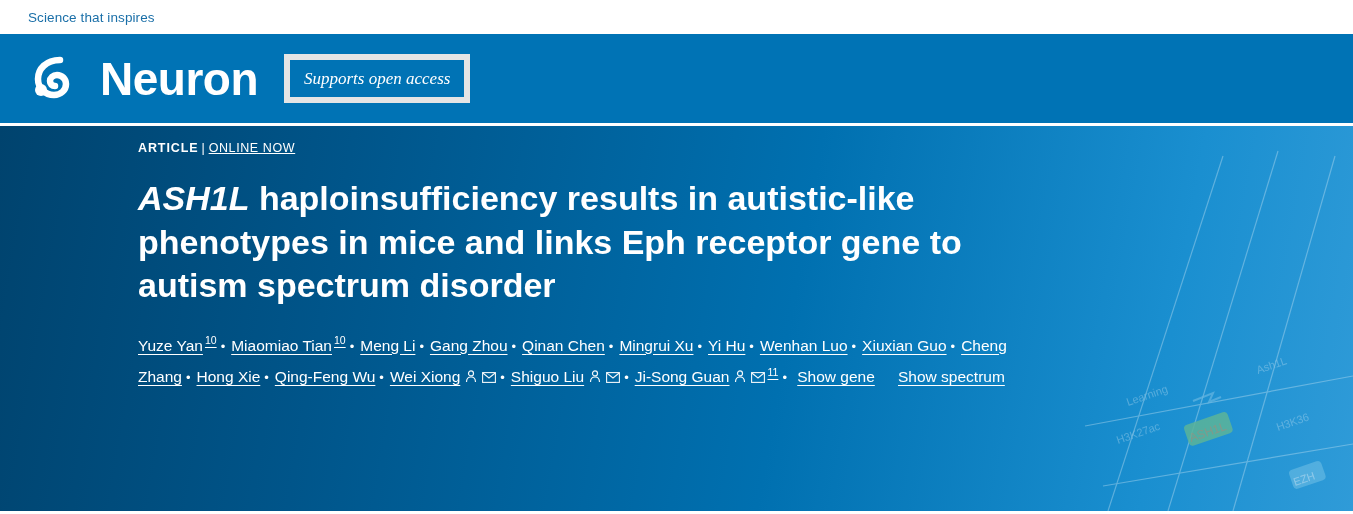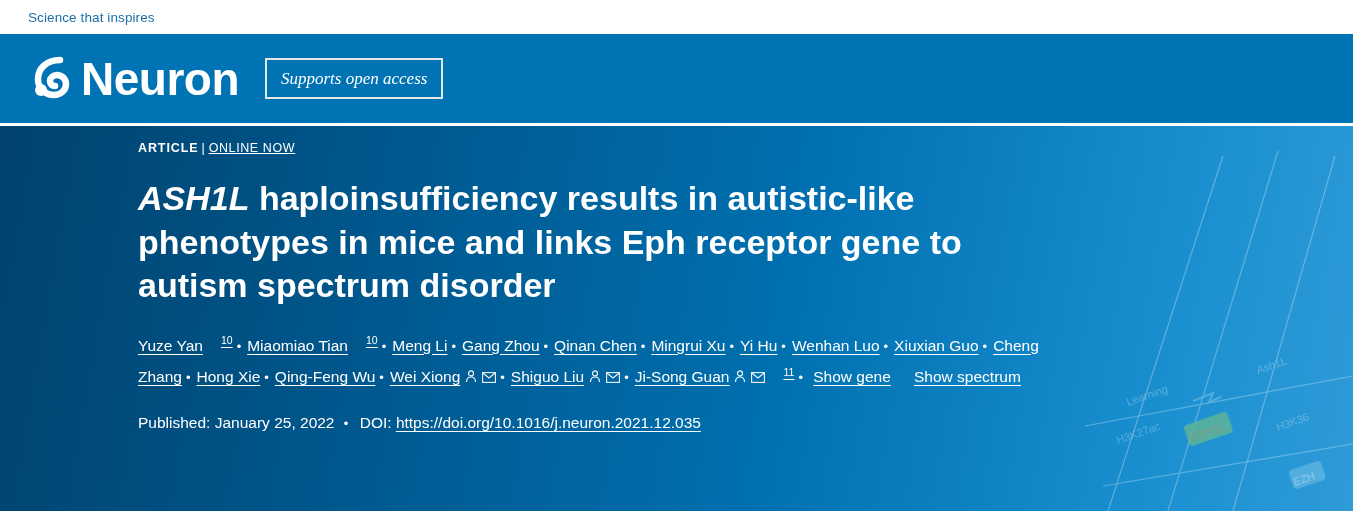--- a/index.html
+++ b/index.html
@@ -36,39 +36,39 @@
     height: 92px;
     background: #0073b5;
     display: flex;
     align-items: center;
     padding-left: 30px;
     border-bottom: 3px solid #ffffff;
   }
   .logo-wrap {
     display: flex;
     align-items: center;
-    gap: 7px;
+    gap: 26px;
   }
   .logo-mark {
     width: 44px;
     height: 48px;
     position: relative;
     flex: none;
   }
   .journal-title {
     color: #ffffff;
     font-size: 46px;
     font-weight: bold;
     letter-spacing: -0.5px;
     line-height: 1;
     font-family: "Liberation Sans", sans-serif;
   }
   .open-access {
     margin-left: 26px;
-    border: 2px solid #e5e5e5;
+    border: 6px solid #e5e5e5;
     color: #ffffff;
     font-size: 17px;
     font-style: italic;
     font-family: "Liberation Serif", serif;
     padding: 10px 14px 10px 14px;
     line-height: 1;
     white-space: nowrap;
   }
 
   
@@ -132,21 +132,21 @@
   .authors a {
     color: #ffffff;
     text-decoration: underline;
     text-underline-offset: 3px;
     text-align: right;
   }
   .author-sup {
     font-size: 10.5px;
     vertical-align: super;
     text-decoration: underline;
-    margin-left: 18px;
+    margin-left: 2px;
   }
   .dot-sep {
     display: inline-block;
     margin: 0 6px 0 4px;
     color: #ffffff;
   }
   .dot-sep::before {
     content: "•";
     font-size: 13px;
   }
@@ -248,22 +248,15 @@
               <path d="M1.5 12 C1.5 8.6 3.6 7 6 7 C8.4 7 10.5 8.6 10.5 12" fill="none" stroke="#ffffff" stroke-width="1.2"></path>
             </svg></span><span class="mini-icon"><svg width="14" height="11" viewBox="0 0 14 11">
               <rect x="0.6" y="0.6" width="12.8" height="9.8" fill="none" stroke="#ffffff" stroke-width="1.1"></rect>
               <path d="M0.8 1 L7 6 L13.2 1" fill="none" stroke="#ffffff" stroke-width="1.1"></path>
             </svg></span><a href="#" class="author-sup">11</a><span class="dot-sep"></span></span>
       <a href="#" class="link-plain">Show gene</a>
       <span class="dot-sep" style="visibility:hidden"></span>
       <a href="#" class="link-plain">Show spectrum</a>
     </div>
 
-    <div class="pubinfo">
-      <span>Published:</span>
-      <span>January 25, 2022</span>
-      <span class="dot-sep"></span>
-      <span>DOI:</span>
-      <a href="#">https://doi.org/10.1016/j.neuron.2021.12.035</a>
-    </div>
 
   </div>
 </div>
 
 </body></html>

